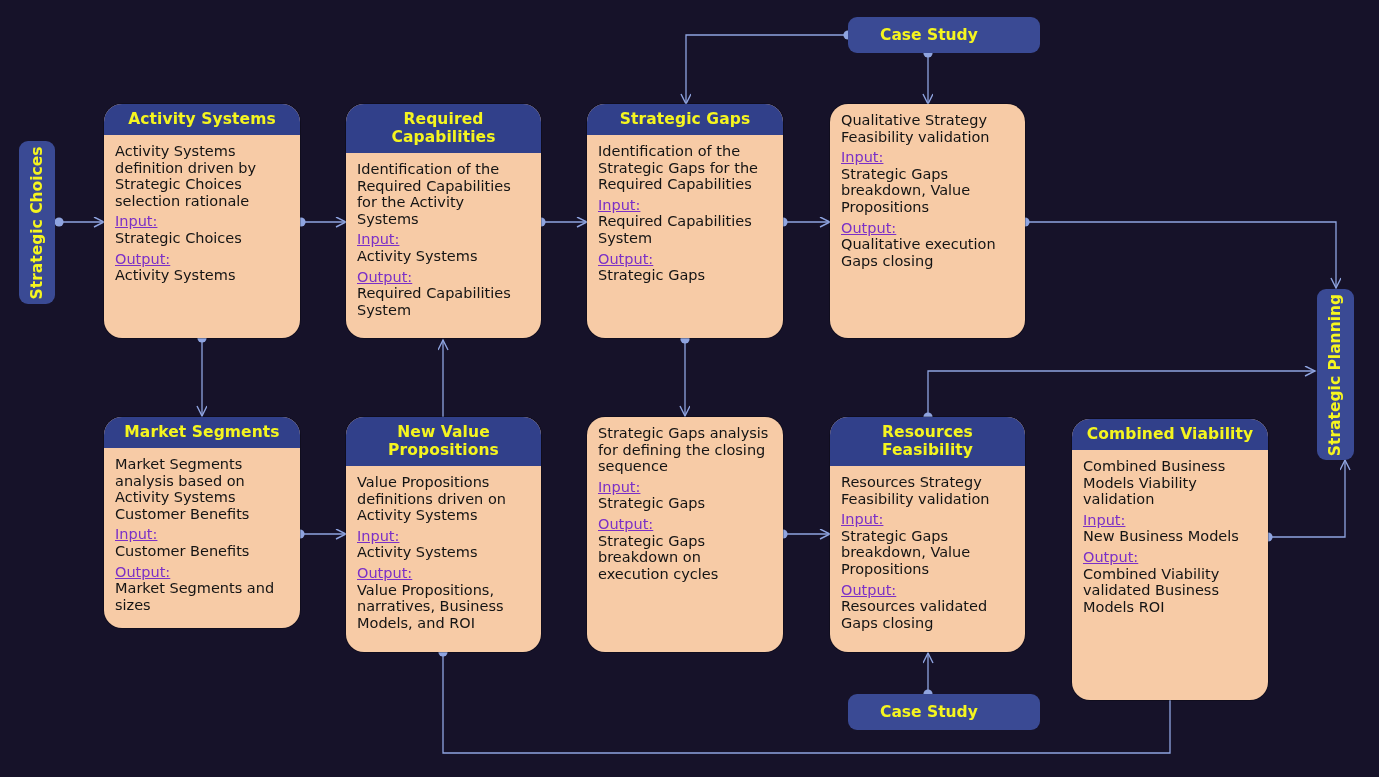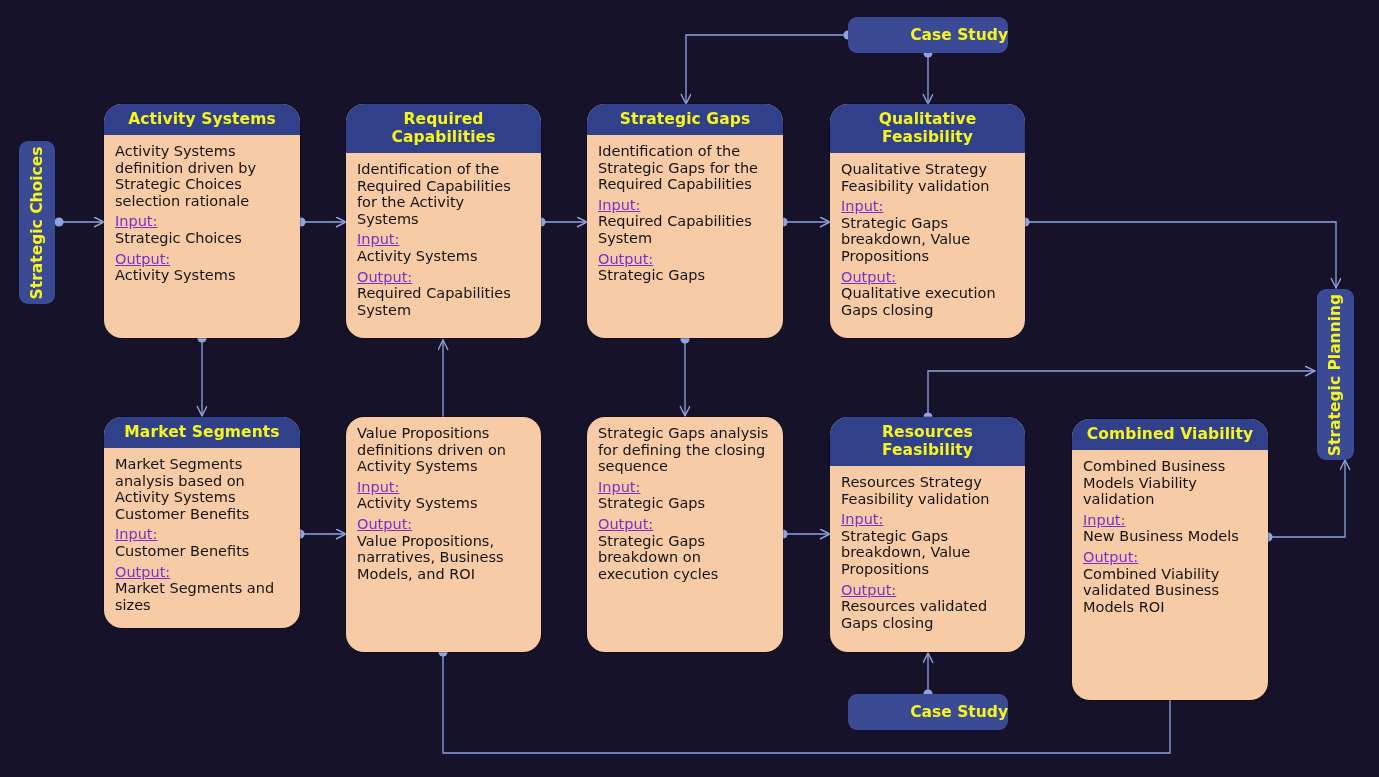--- a/index.html
+++ b/index.html
@@ -63,21 +63,22 @@
   
   .pill{
     position:absolute;
     background:#3a4a94;
     border-radius:9px;
     color:#f5f51f;
     font-size:15.5px;
     font-weight:bold;
     display:flex;
     align-items:center;
-    justify-content:flex-end;
+    justify-content:flex-start;
+    padding-left:32px;
   }
 </style>
 </head>
 <body>
 
 <div id="stage">
 
   <svg id="edges" viewBox="0 0 1379 777">
     <defs>
       <marker id="ah" markerWidth="14" markerHeight="14" refX="11" refY="5" orient="auto" markerUnits="userSpaceOnUse">
@@ -188,21 +189,20 @@
 Required Capabilities</div>
       <div class="lbl">Input:</div>
       <div class="val">Required Capabilities
 System</div>
       <div class="lbl">Output:</div>
       <div class="val">Strategic Gaps</div>
     </div>
   </div>
 
   <div class="node" style="left:830px;top:104px;width:195px;height:234px;">
-    <div class="hdr">Qualitative Feasibility</div>
     <div class="body">
       <div class="desc">Qualitative Strategy
 Feasibility validation</div>
       <div class="lbl">Input:</div>
       <div class="val">Strategic Gaps
 breakdown, Value
 Propositions</div>
       <div class="lbl">Output:</div>
       <div class="val">Qualitative execution
 Gaps closing</div>
@@ -218,20 +218,21 @@
 Customer Benefits</div>
       <div class="lbl">Input:</div>
       <div class="val">Customer Benefits</div>
       <div class="lbl">Output:</div>
       <div class="val">Market Segments and
 sizes</div>
     </div>
   </div>
 
   <div class="node" style="left:346px;top:417px;width:195px;height:235px;">
+    <div class="hdr">New Value Propositions</div>
     <div class="body">
       <div class="desc">Value Propositions
 definitions driven on
 Activity Systems</div>
       <div class="lbl">Input:</div>
       <div class="val">Activity Systems</div>
       <div class="lbl">Output:</div>
       <div class="val">Value Propositions,
 narratives, Business
 Models, and ROI</div>

